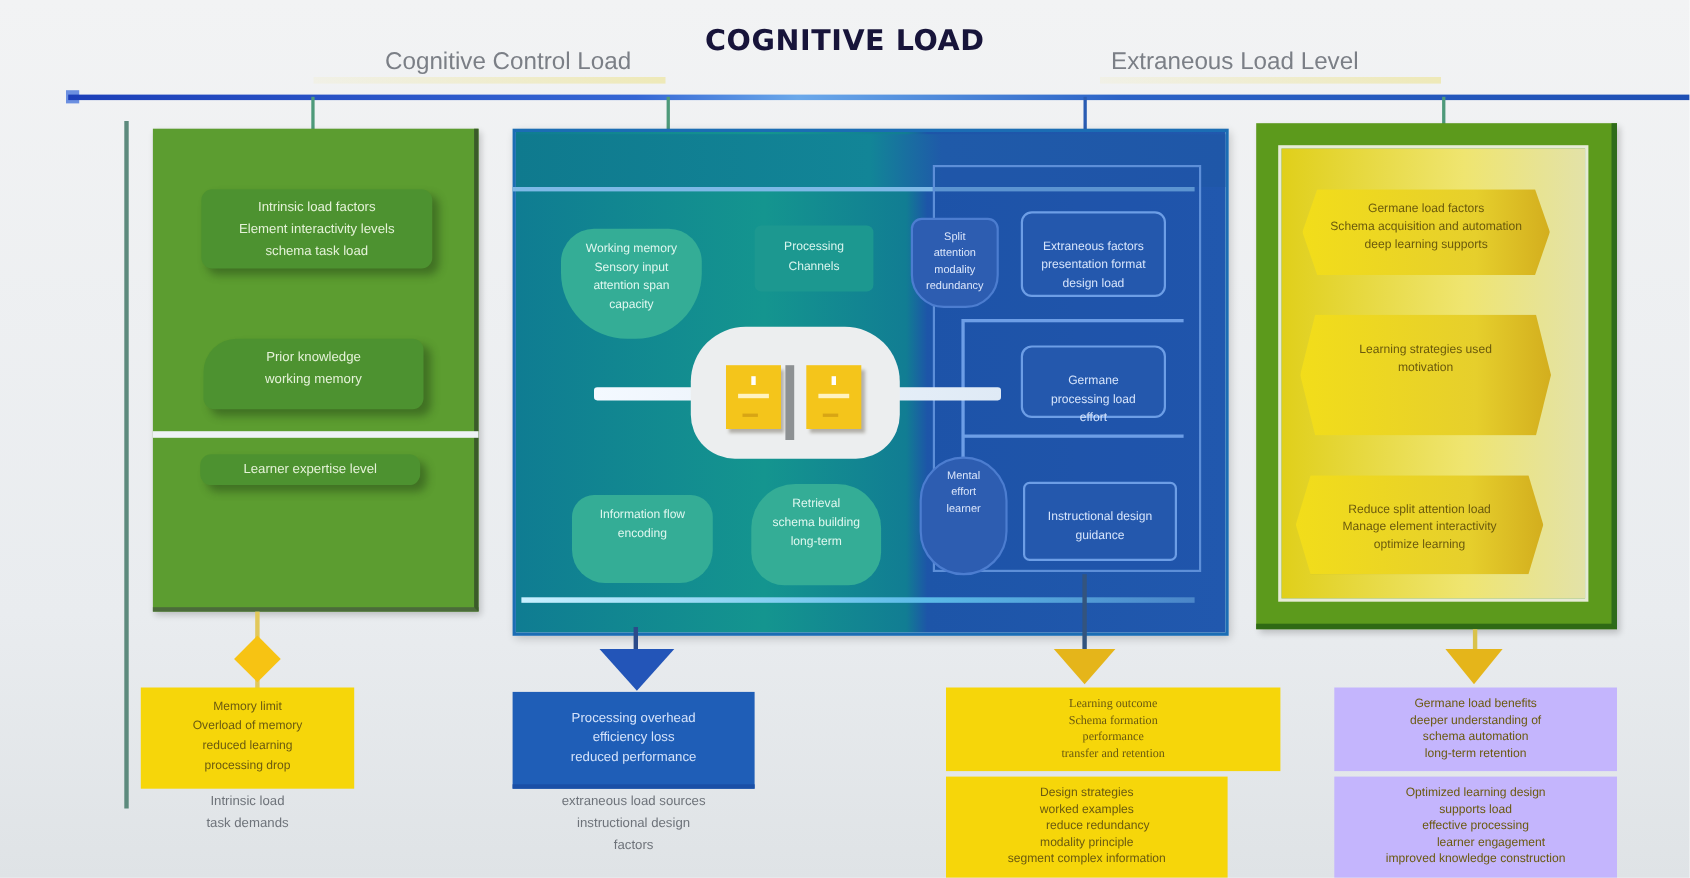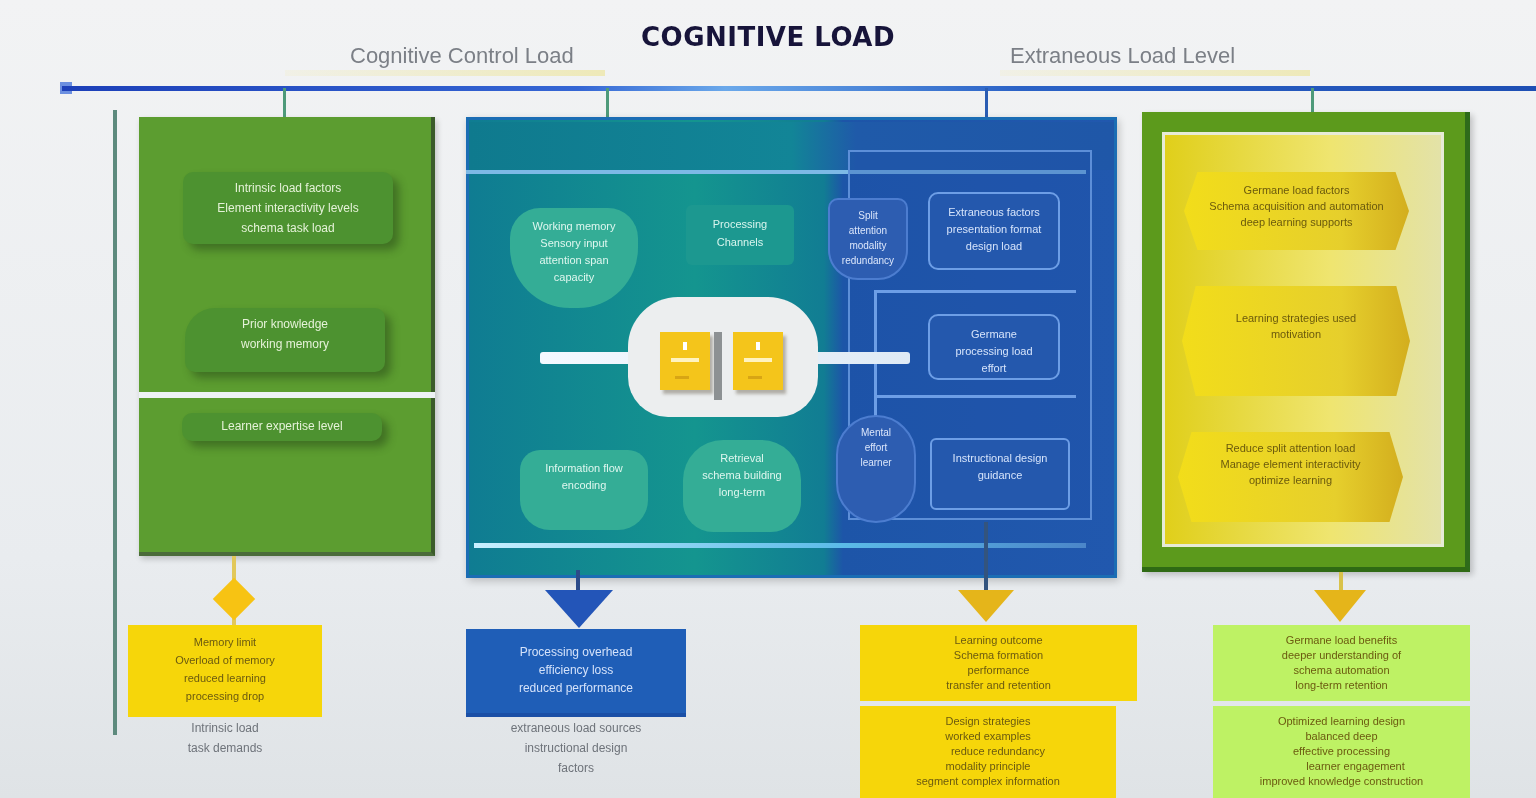--- a/index.html
+++ b/index.html
@@ -43,21 +43,21 @@
   .main-sep { left: 466px; top: 170px; width: 620px; height: 4px; background: #7db9e6; }
   .main-bottom-bar { left: 474px; top: 543px; width: 612px; height: 5px;
     background: linear-gradient(90deg, #c8f0ff, #5bbbe8 60%, #4b86c9 100%); }
   .blue-sub { left: 848px; top: 150px; width: 244px; height: 370px;
     border: 2px solid #5d8fd8; background: rgba(31,80,168,0.35); }
   .teal-blob { background: #34ad96; color: #dff7ef; text-align: center; font-size: 11px; line-height: 17px;
     border-radius: 30px 30px 60px 60px; padding-top: 10px; }
   .teal-rect { background: #1c9890; color: #d9f5ee; text-align: center; font-size: 11px; line-height: 18px;
     border-radius: 6px; padding-top: 10px; }
   .blue-card { border: 2px solid #6d9ee6; border-radius: 10px; background: #2458ad; color: #d6e4fb;
-    text-align: center; font-size: 11px; line-height: 17px; padding-top: 10px; }
+    text-align: center; font-size: 11px; line-height: 17px; padding-top: 22px; }
   .blue-shield { background: #2d5db1; border: 2px solid #4c7dd0; color: #dbe6fb;
     border-radius: 10px 10px 30px 30px; text-align: center; font-size: 10px; line-height: 15px; padding-top: 8px; }
   .blue-line { background: #6d9ee6; }
 
   .connector-bar { left: 540px; top: 352px; width: 370px; height: 12px;
     background: linear-gradient(90deg, #f4f9ff, #dfeaf5); border-radius: 3px; }
   .cloud { left: 628px; top: 297px; width: 190px; height: 120px; background: #eceeef;
     border-radius: 50px 50px 40px 40px; }
   .doc { top: 332px; width: 50px; height: 58px; background: #f4c51b;
     box-shadow: 3px 4px 3px rgba(90,80,60,0.4); }
@@ -71,21 +71,21 @@
   .right-inner { left: 1162px; top: 132px; width: 282px; height: 415px;
     background: linear-gradient(90deg, #e0cf1a 0%, #efe570 60%, #e3e2a8 100%);
     border: 3px solid #e7ebd6; }
   .y-tag { background: linear-gradient(90deg, #f2dd1a, #e6cf2c 70%, #d3ae1e 100%); color: #6b5a0d;
     font-size: 11px; text-align: center; line-height: 16px; padding-top: 10px;
     clip-path: polygon(6% 0, 94% 0, 100% 50%, 94% 100%, 6% 100%, 0 50%);
     box-shadow: 6px 8px 8px rgba(100,90,20,0.4); }
 
   
   .y-box { background: #f6d60a; color: #6b5a10; text-align: center; font-size: 11px; line-height: 18px; padding-top: 8px; }
-  .y-box.soft { background: #bef264; }
+  .y-box.soft { background: #c4b5fd; }
   .b-box { background: #1f5eb7; color: #d4e2fa; text-align: center; font-size: 12px; line-height: 22px; padding-top: 14px;
     border-bottom: 4px solid #1a4fa6; }
   .caption { color: #6e737a; font-size: 12px; text-align: center; line-height: 20px; }
   .arrow-y { width: 0; height: 0; border-left: 28px solid transparent; border-right: 28px solid transparent;
     border-top: 32px solid #e5b51a; }
   .arrow-b { width: 0; height: 0; border-left: 34px solid transparent; border-right: 34px solid transparent;
     border-top: 38px solid #2355b8; }
   .diamond { width: 30px; height: 30px; background: #f7c313; transform: rotate(45deg); }
   .stem { width: 4px; }
 </style>
@@ -196,21 +196,21 @@
 <div class="abs y-tag" style="left:1184px;top:172px;width:225px;height:78px;">
   <div>Germane load factors</div>
   <div>Schema acquisition and automation</div>
   <div>deep learning supports</div>
 </div>
 <div class="abs y-tag" style="left:1182px;top:286px;width:228px;height:110px;padding-top:24px;">
   <div>Learning strategies used</div>
   <div></div>
   <div>motivation</div>
 </div>
-<div class="abs y-tag" style="left:1178px;top:432px;width:225px;height:90px;padding-top:8px;">
+<div class="abs y-tag" style="left:1178px;top:432px;width:225px;height:90px;padding-top:23px;">
   <div>Reduce split attention load</div>
   <div>Manage element interactivity</div>
   <div>optimize learning</div>
 </div>
 
 <div class="abs stem" style="left:232px;top:556px;height:72px;background:#e2c85a;"></div>
 <div class="abs diamond" style="left:219px;top:584px;"></div>
 <div class="abs y-box" style="left:128px;top:625px;width:194px;height:92px;">
   <div>Memory limit</div>
   <div>Overload of memory</div>
@@ -230,21 +230,21 @@
   <div style="line-height:18px;">reduced performance</div>
 </div>
 <div class="abs caption" style="left:466px;top:718px;width:220px;">
   <div>extraneous load sources</div>
   <div>instructional design</div>
   <div>factors</div>
 </div>
 
 <div class="abs stem" style="left:984px;top:522px;height:70px;background:#33547e;"></div>
 <div class="abs arrow-y" style="left:958px;top:590px;"></div>
-<div class="abs y-box" style="left:860px;top:625px;width:277px;height:76px;">
+<div class="abs y-box" style="left:860px;top:625px;width:304px;height:76px;font-family:Liberation Serif, serif;">
   <div style="line-height:15px;">Learning outcome</div>
   <div style="line-height:15px;">Schema formation</div>
   <div style="line-height:15px;">performance</div>
   <div style="line-height:15px;">transfer and retention</div>
 </div>
 <div class="abs y-box" style="left:860px;top:706px;width:256px;height:92px;">
   <div style="line-height:15px;">Design strategies</div>
   <div style="line-height:15px;">worked examples</div>
   <div style="line-height:15px;padding-left:20px;">reduce redundancy</div>
   <div style="line-height:15px;">modality principle</div>
@@ -254,17 +254,17 @@
 <div class="abs stem" style="left:1339px;top:572px;height:20px;background:#d9c24a;"></div>
 <div class="abs arrow-y" style="left:1314px;top:590px;border-left-width:26px;border-right-width:26px;"></div>
 <div class="abs y-box soft" style="left:1213px;top:625px;width:257px;height:76px;">
   <div style="line-height:15px;">Germane load benefits</div>
   <div style="line-height:15px;">deeper understanding of</div>
   <div style="line-height:15px;">schema automation</div>
   <div style="line-height:15px;">long-term retention</div>
 </div>
 <div class="abs y-box soft" style="left:1213px;top:706px;width:257px;height:92px;">
   <div style="line-height:15px;">Optimized learning design</div>
-  <div style="line-height:15px;">balanced deep</div>
+  <div style="line-height:15px;">supports load</div>
   <div style="line-height:15px;">effective processing</div>
   <div style="line-height:15px;margin-left:28px;">learner engagement</div>
   <div style="line-height:15px;">improved knowledge construction</div>
 </div>
 
 </body></html>

